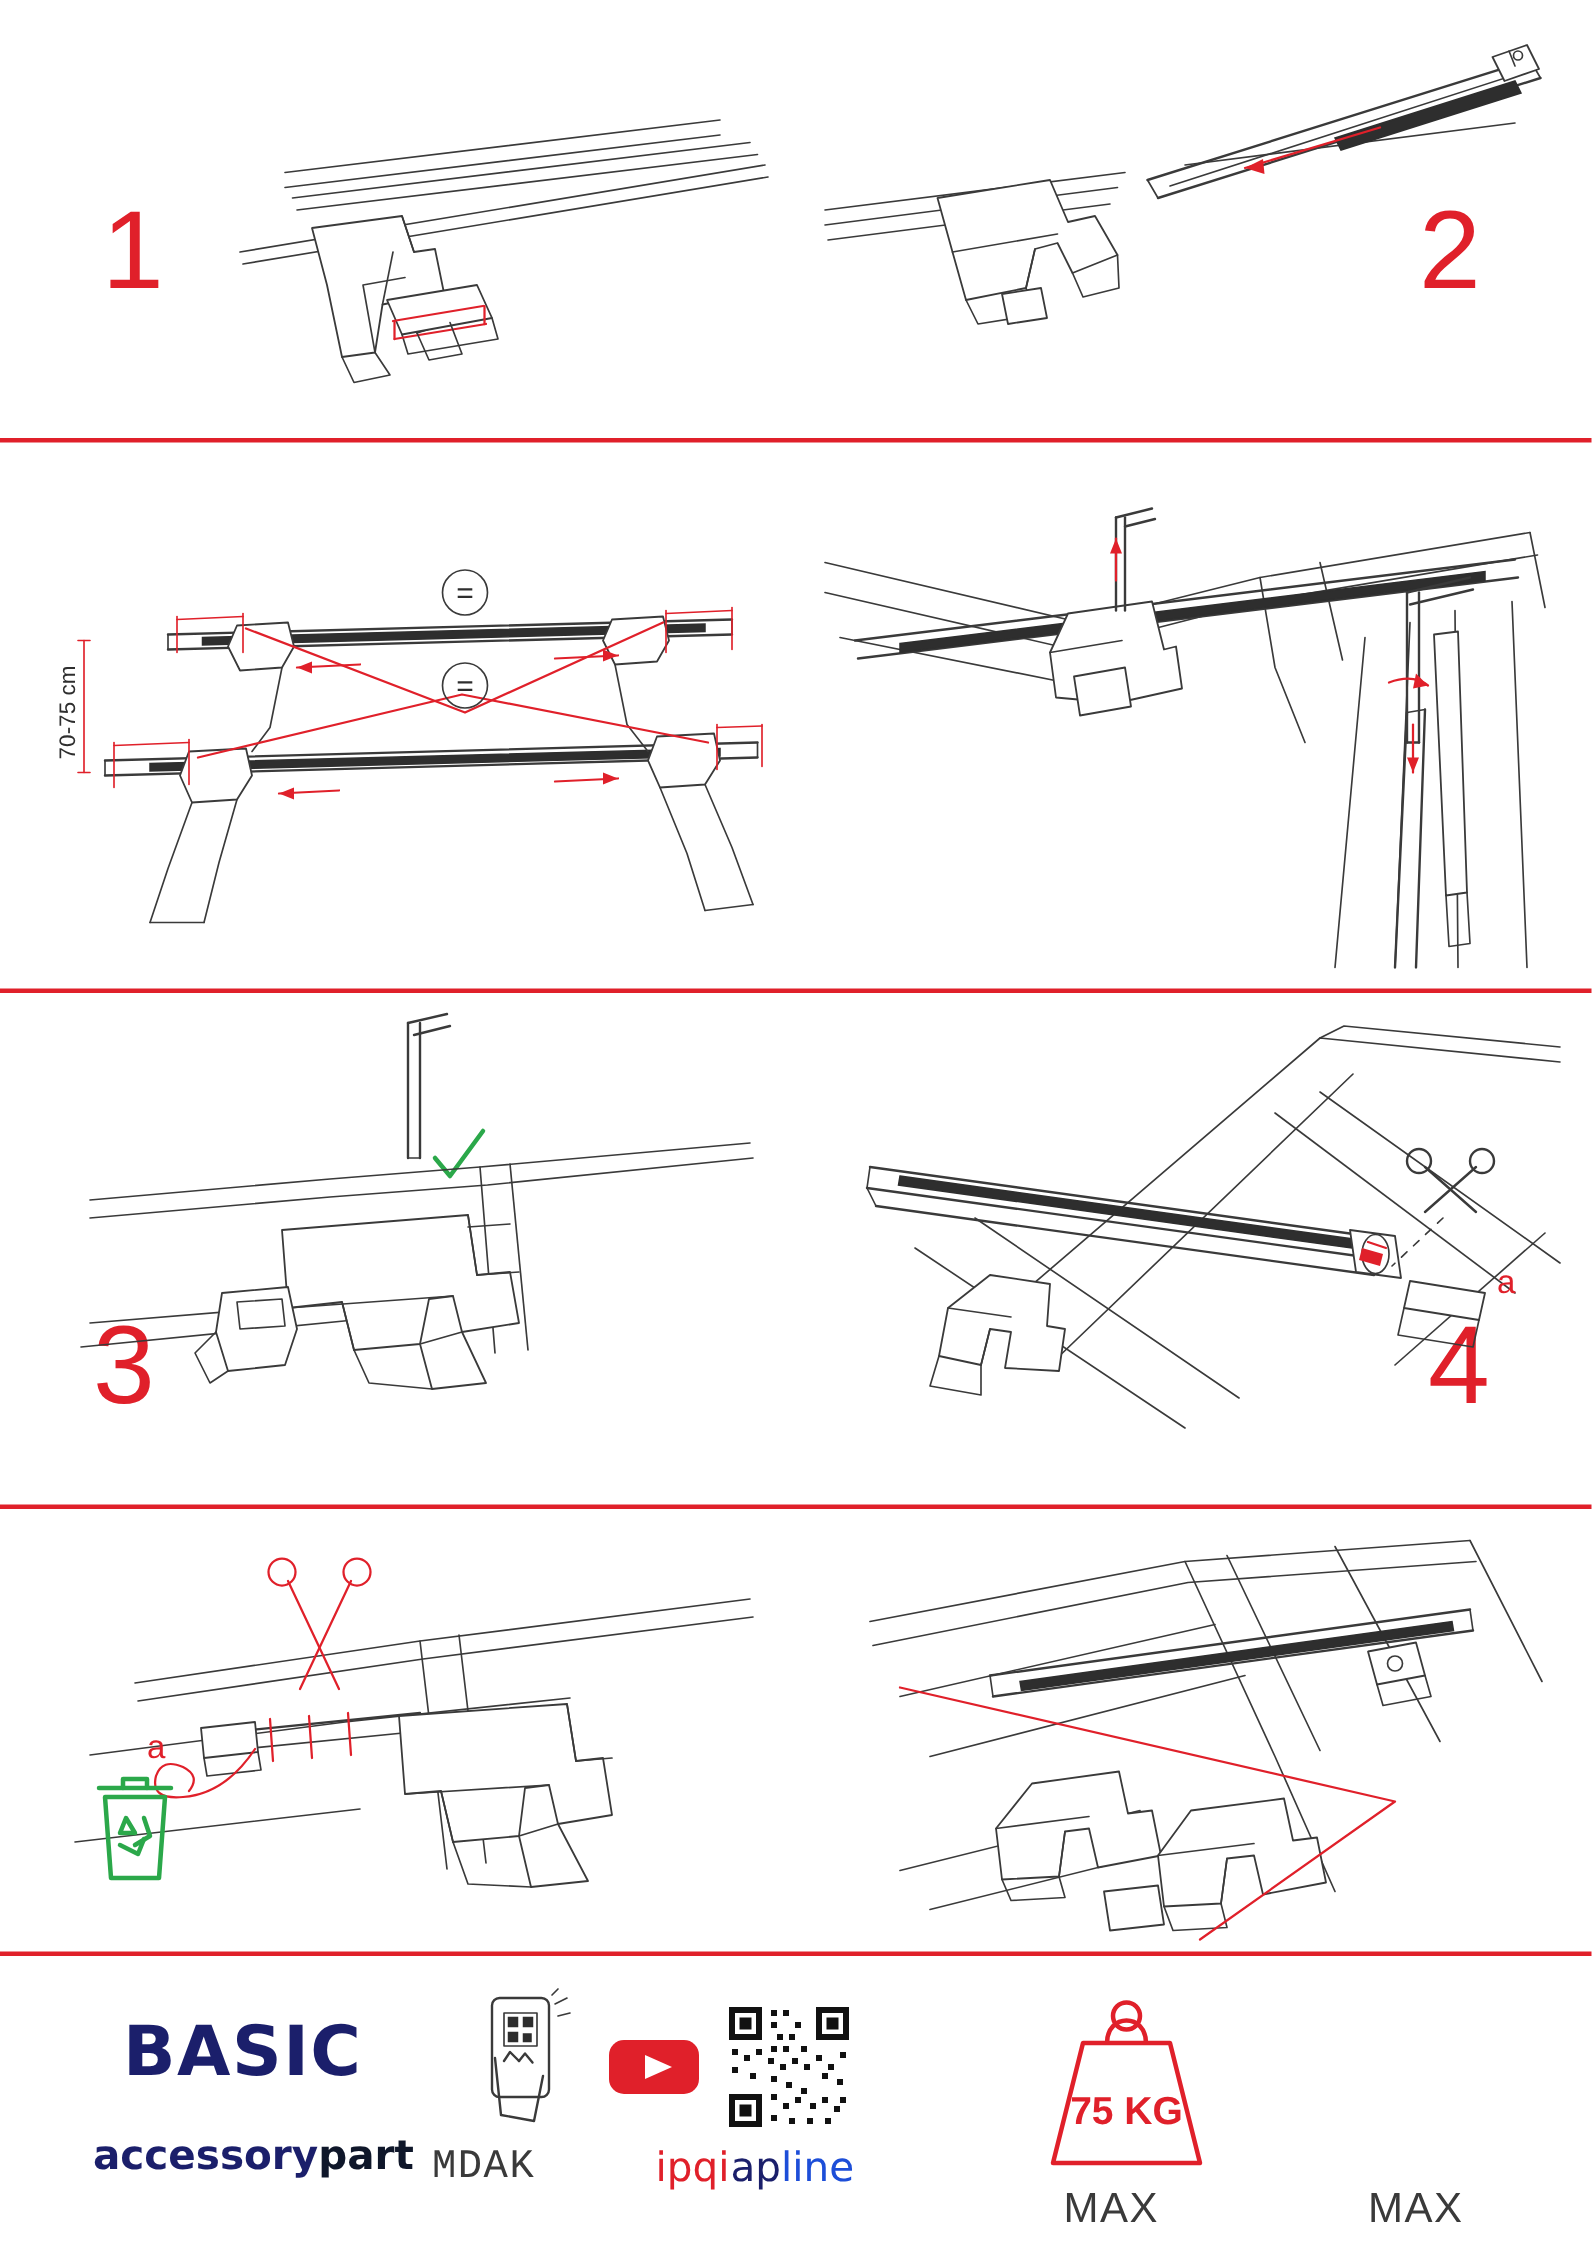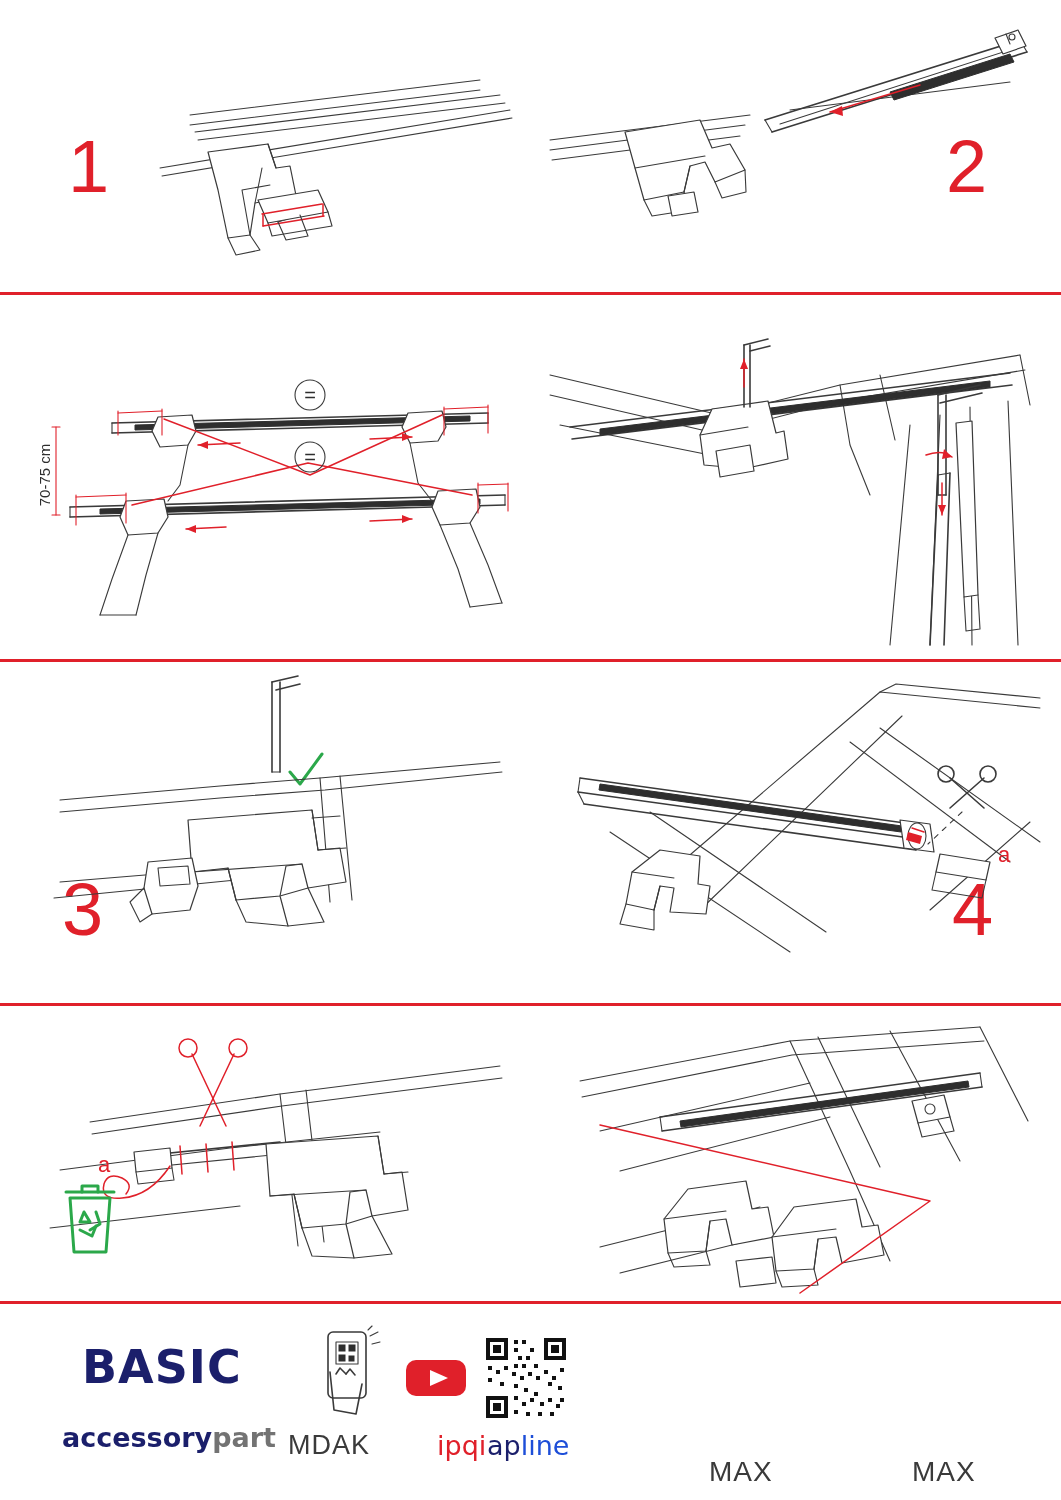--- a/index.html
+++ b/index.html
@@ -84,29 +84,29 @@
   .brand-accessory {
     position: absolute;
     left: 62px;
     top: 118px;
     font-size: 27px;
     font-weight: bold;
     color: #1b1f6b;
     font-family: "DejaVu Sans", sans-serif;
     white-space: nowrap;
   }
-  .brand-accessory .part { color: #737373; }
+  .brand-accessory .part { color: #0f172a; }
   .mdak {
     position: absolute;
     left: 288px;
     top: 126px;
     font-size: 27px;
     letter-spacing: 1px;
     color: #3a3a3a;
-    font-family: Liberation Sans, sans-serif;
+    font-family: Liberation Mono, monospace;
     font-weight: normal;
   }
   .ipqi {
     position: absolute;
     left: 409px;
     top: 126px;
     font-size: 27px;
     color: #e0202a;
     font-family: "DejaVu Sans", sans-serif;
     margin-left: 28px;
@@ -627,18 +627,26 @@
           <rect x="66" y="76" width="4" height="4"></rect>
             <rect x="76" y="62" width="4" height="4"></rect>
         </g>
       </svg>
     </div>
 
     <div class="mdak">MDAK</div>
     <div class="ipqi">ipqi</div>
     <div class="apline"><span>ap</span><span class="li">line</span></div>
 
+    <div style="position:absolute;left:686px;top:14px;">
+      <svg width="130" height="140" viewBox="0 0 130 140">
+        <path d="M36 44 L94 44 L114 124 L16 124 Z" fill="none" stroke="#e0202a" stroke-width="3" stroke-linejoin="round"></path>
+        <path d="M52 44 C52 24, 78 24, 78 44" fill="none" stroke="#e0202a" stroke-width="3"></path>
+        <circle cx="65" cy="26" r="9" fill="none" stroke="#e0202a" stroke-width="3"></circle>
+        <text class="kgtext" x="65" y="98" text-anchor="middle">75 KG</text>
+      </svg>
+    </div>
     <div class="weight-label">MAX</div>
 
     <div class="speed-label">MAX</div>
 
   </div>
 </div>
 
 </body></html>

